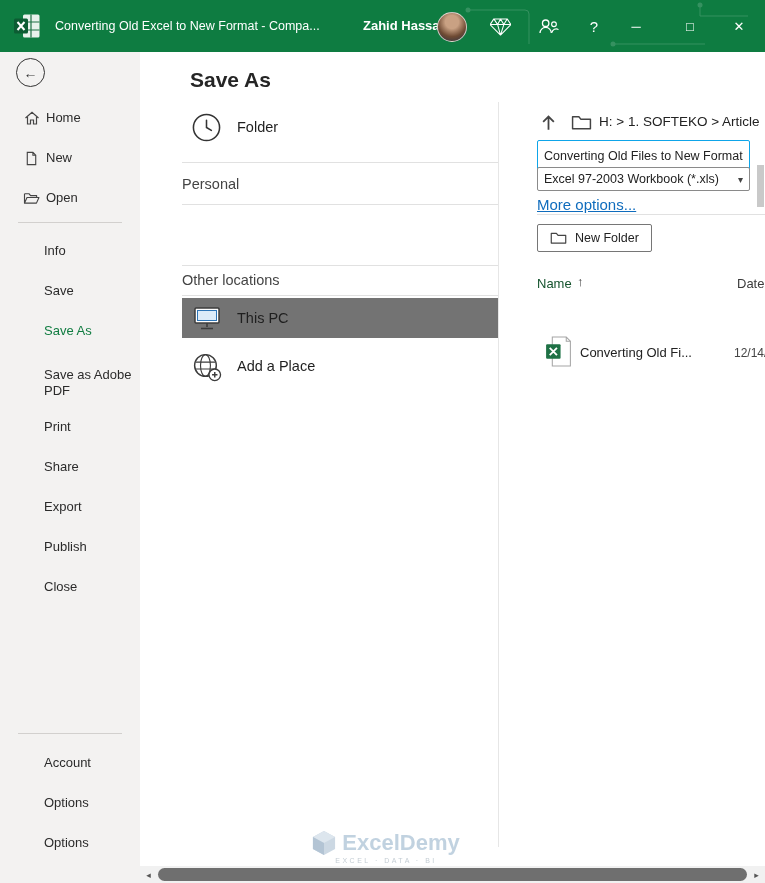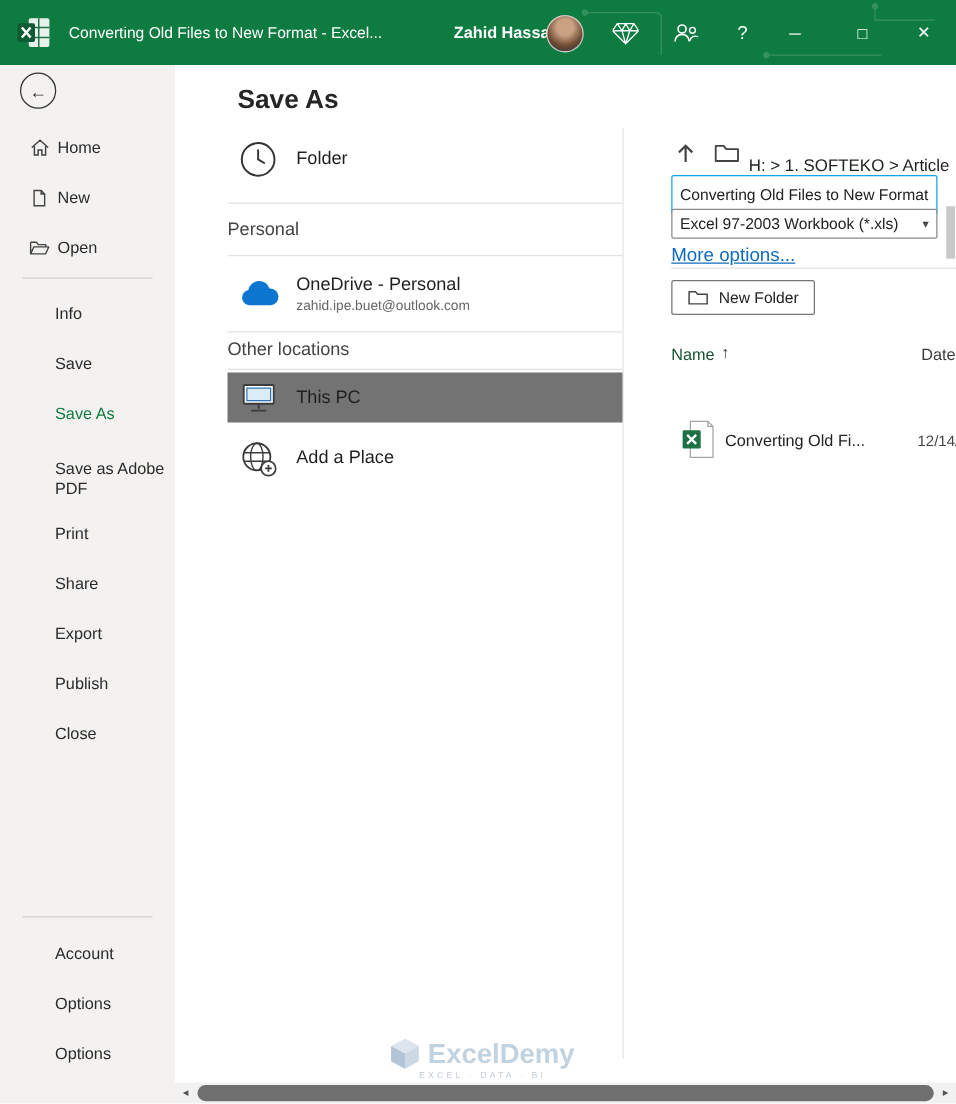--- a/index.html
+++ b/index.html
@@ -46,21 +46,21 @@
   .onedrive-text .t2{font-size:11px;color:#666}
   .row-selected{background:#737373}
   .row-browse{border:3px solid #e8262b;border-radius:5px}
   .row-browse .pl-icon{left:6px}
   .row-browse .pl-label{left:52px}
   
   .savepanel{position:absolute;left:397px;top:58px;width:238px;height:600px}
   .navrow{position:absolute;left:0;top:0;width:238px;height:26px}
   .nav-up{position:absolute;left:2px;top:3px;width:19px;height:19px;cursor:pointer}
   .nav-folder{position:absolute;left:34px;top:4px;width:21px;height:17px}
-  .breadcrumb{position:absolute;left:62px;top:15px;font-size:13.5px;color:#222;white-space:nowrap;cursor:pointer}
+  .breadcrumb{position:absolute;left:62px;top:4px;font-size:13.5px;color:#222;white-space:nowrap;cursor:pointer}
   .fname{position:absolute;left:0;top:30px;width:213px;height:32px;border:1px solid #0ea5e9;border-radius:2px;
     font-family:"Liberation Sans",sans-serif;font-size:12.5px;color:#222;padding:0 6px;box-sizing:border-box;background:#fff}
   .ftype{position:absolute;left:0;top:57px;width:213px;height:24px;border:1px solid #8a8a8a;border-radius:2px;
     background:#fff;display:flex;align-items:center;cursor:pointer;box-sizing:border-box}
   .ftype .txt{font-size:12.5px;color:#222;padding-left:6px;white-space:nowrap}
   .ftype .chev{position:absolute;right:6px;font-size:10px;color:#444}
   .morelink{position:absolute;left:0;top:86px;font-size:15px;color:#0f6cbd;text-decoration:underline;cursor:pointer}
   .sp-div{position:absolute;left:0;top:104px;width:238px;height:1px;background:#e1e1e1}
   .newfolder{position:absolute;left:0;top:114px;height:28px;padding:0 12px;display:inline-flex;align-items:center;gap:8px;
     border:1px solid #767676;border-radius:2px;background:#fff;font-size:12.5px;color:#222;cursor:pointer}
@@ -97,21 +97,21 @@
     <circle cx="700" cy="5" r="2.5" fill="#fff"></circle>
   </svg>
   <span class="tb-logo">
     <svg viewBox="0 0 28 26" width="28" height="26">
       <rect x="10" y="1.5" width="16.5" height="23" rx="1.5" fill="#e8f2ec"></rect>
       <path d="M18 1.5 v23 M10 9 h16.5 M10 17 h16.5" stroke="#1e7145" stroke-width="1.2" fill="none"></path>
       <rect x="1" y="5.5" width="14" height="15" rx="1.5" fill="#0c5c33"></rect>
       <path d="M4.5 9 l7 8 M11.5 9 l-7 8" stroke="#fff" stroke-width="2" fill="none"></path>
     </svg>
   </span>
-  <span class="tb-title">Converting Old Files to New Format  -  Excel...</span>
+  <span class="tb-title">Converting Old Excel to New Format  -  Compa...</span>
   <span class="tb-user">Zahid Hassan</span>
   <span class="tb-avatar"></span>
 
   <span class="tb-icon" style="left:483px">
     <svg viewBox="0 0 22 20" width="21" height="19">
       <path d="M4 2 h14 l4 6 L11 19 L0 8 Z M0 8 h22 M8 8 L11 19 L14.5 8 M4 2 l4 6 3-6 3.5 6 3.5-6" stroke="#fff" stroke-width="1.1" fill="none" stroke-linejoin="round"></path>
     </svg>
   </span>
   <span class="tb-icon" style="left:531px">
     <svg viewBox="0 0 22 18" width="21" height="17">
@@ -214,31 +214,20 @@
           <path d="M16 8.5 V16 L21 19" fill="none" stroke="#333" stroke-width="1.6" stroke-linecap="round"></path>
         </svg>
       </span>
       <span class="pl-label">Folder</span>
     </div>
 
     <div class="pl-div" style="top:66px"></div>
     <div class="pl-header" style="top:80px">Personal</div>
     <div class="pl-div" style="top:108px"></div>
 
-    <div class="place-row" style="top:110px;height:58px">
-      <span class="pl-icon" style="width:34px;height:24px">
-        <svg viewBox="0 0 32 22" width="33" height="23">
-          <path d="M8.5 19.5 a6 6 0 0 1-1-11.9 8.5 8.5 0 0 1 16.4-1.2 A5.3 5.3 0 0 1 24.6 19.5 Z" fill="#0d76d1"></path>
-        </svg>
-      </span>
-      <span class="onedrive-text">
-        <span class="t1">OneDrive - Personal</span>
-        <span class="t2">zahid.ipe.buet@outlook.com</span>
-      </span>
-    </div>
 
     <div class="pl-div" style="top:169px"></div>
     <div class="pl-header" style="top:176px">Other locations</div>
     <div class="pl-div" style="top:199px"></div>
 
     <div class="place-row row-selected" style="top:202px;height:40px">
       <span class="pl-icon" style="width:30px;height:28px;left:10px">
         <svg viewBox="0 0 28 26" width="28" height="26">
           <rect x="2" y="3" width="24" height="15" rx="1" fill="#fff" stroke="#3c3c3c" stroke-width="1.5"></rect>
           <rect x="4.5" y="5.5" width="19" height="10" fill="#dcebf8" stroke="#2e75b6" stroke-width="1"></rect>

